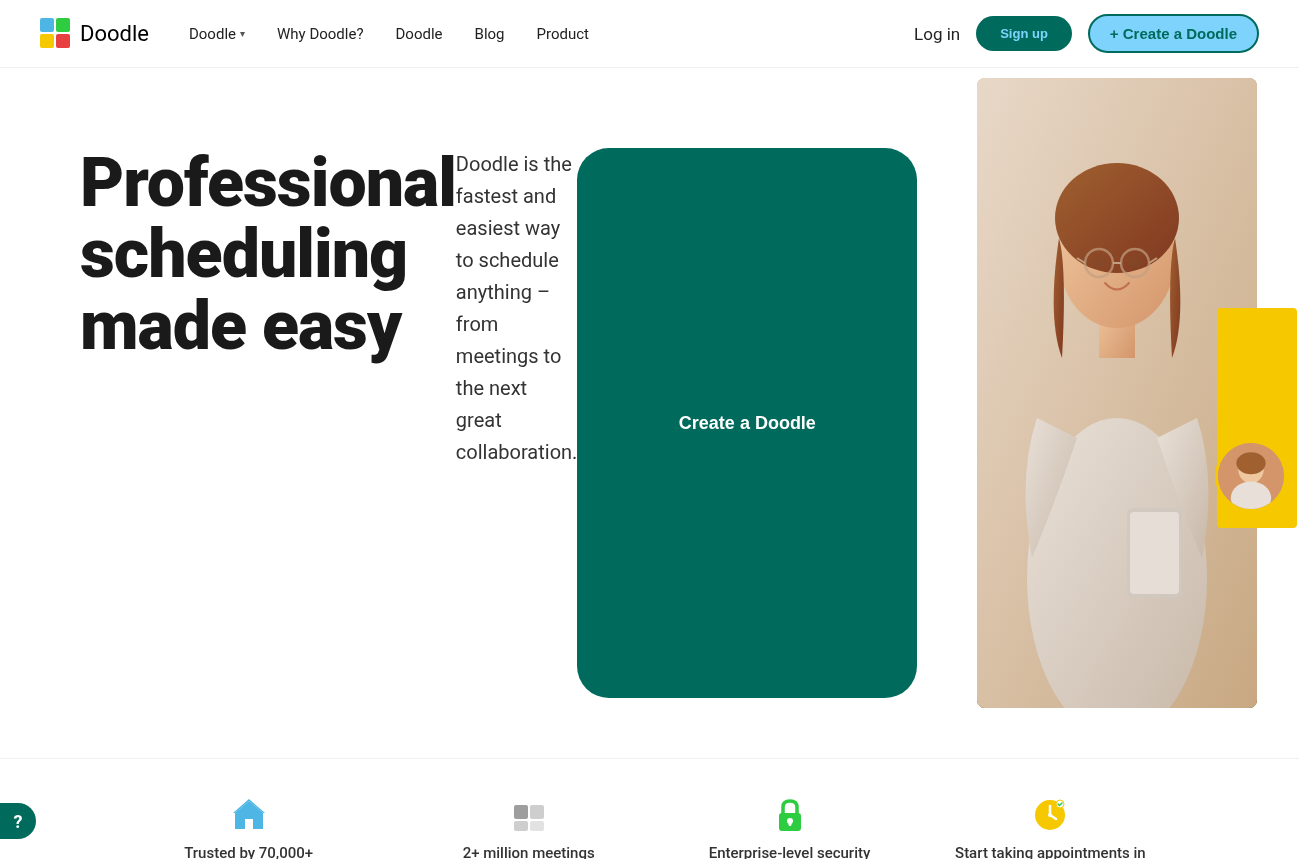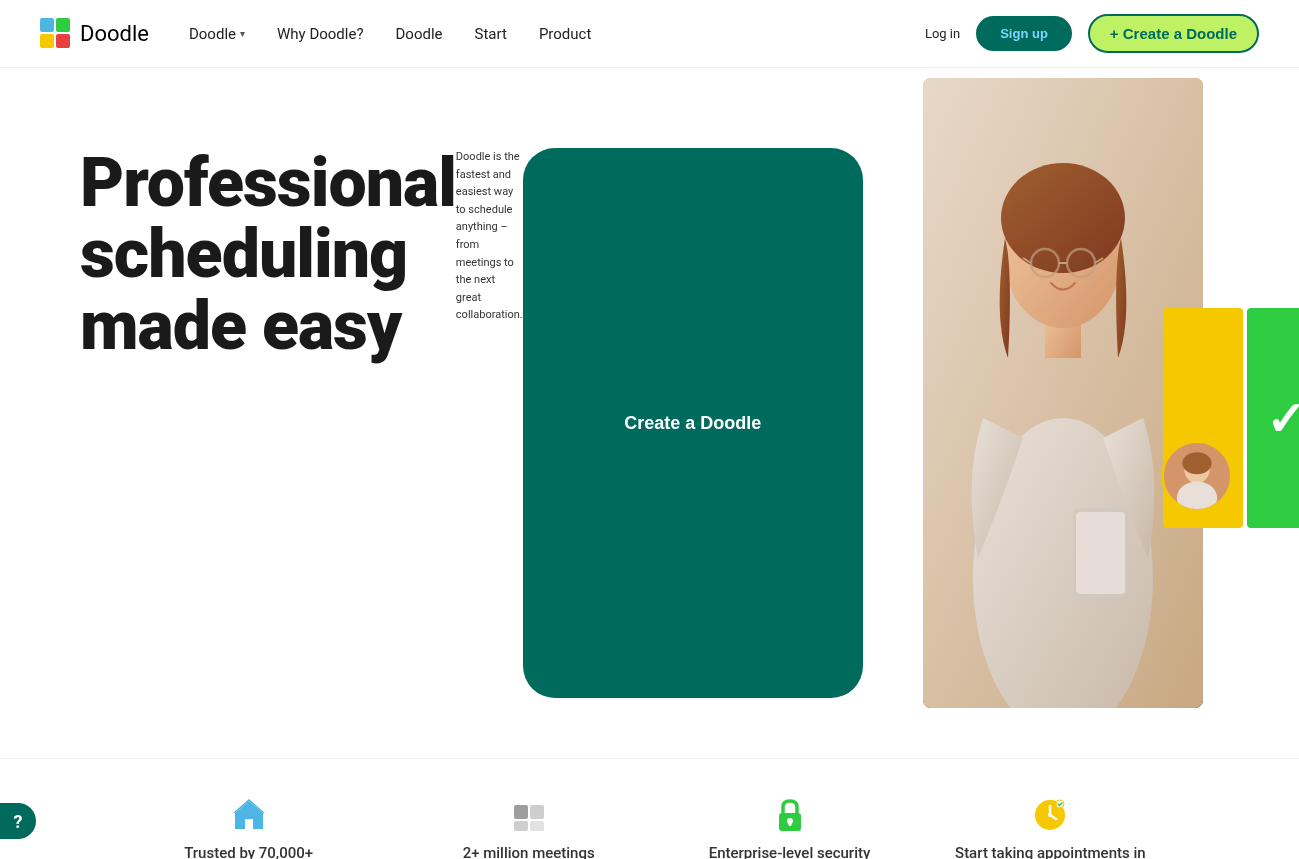--- a/index.html
+++ b/index.html
@@ -50,37 +50,37 @@
     .chevron-down {
       font-size: 10px;
       color: #555;
     }
     .nav-right {
       display: flex;
       align-items: center;
       gap: 16px;
     }
     .login-link {
-      font-size: 13px;
+      font-size: 17px;
       color: #222;
       text-decoration: none;
       cursor: pointer;
     }
     .btn-signup {
       background: #006b5c;
       color: #7dd3fc;
       border: none;
       border-radius: 24px;
       padding: 10px 24px;
       font-size: 13px;
       font-weight: 600;
       cursor: pointer;
     }
     .btn-create-doodle {
-      background: #bef264;
+      background: #7dd3fc;
       color: #006b5c;
       border: 2px solid #006b5c;
       border-radius: 24px;
       padding: 9px 20px;
       font-size: 15px;
       font-weight: 600;
       cursor: pointer;
       display: flex;
       align-items: center;
       gap: 6px;
@@ -103,21 +103,21 @@
     }
     .hero-title {
       font-size: 68px;
       font-weight: 900;
       line-height: 1.05;
       color: #1a1a1a;
       margin-bottom: 28px;
       letter-spacing: -1px;
     }
     .hero-subtitle {
-      font-size: 11px;
+      font-size: 20px;
       color: #333;
       line-height: 1.6;
       max-width: 440px;
       margin-bottom: 44px;
     }
     .btn-hero {
       background: #006b5c;
       color: #fff;
       border: none;
       border-radius: 32px;
@@ -316,21 +316,21 @@
       <span>Doodle</span>
       <span class="chevron-down">▾</span>
     </a>
     <a class="nav-link" href="#">
       <span>Why Doodle?</span>
     </a>
     <a class="nav-link" href="#">
       <span>Doodle</span>
     </a>
     <a class="nav-link" href="#">
-      <span>Start</span>
+      <span>Blog</span>
     </a>
     <a class="nav-link" href="#">
       <span>Product</span>
     </a>
   </div>
 
   <div class="nav-right">
     <a class="login-link" href="#">
       <span>Log in</span>
     </a>

